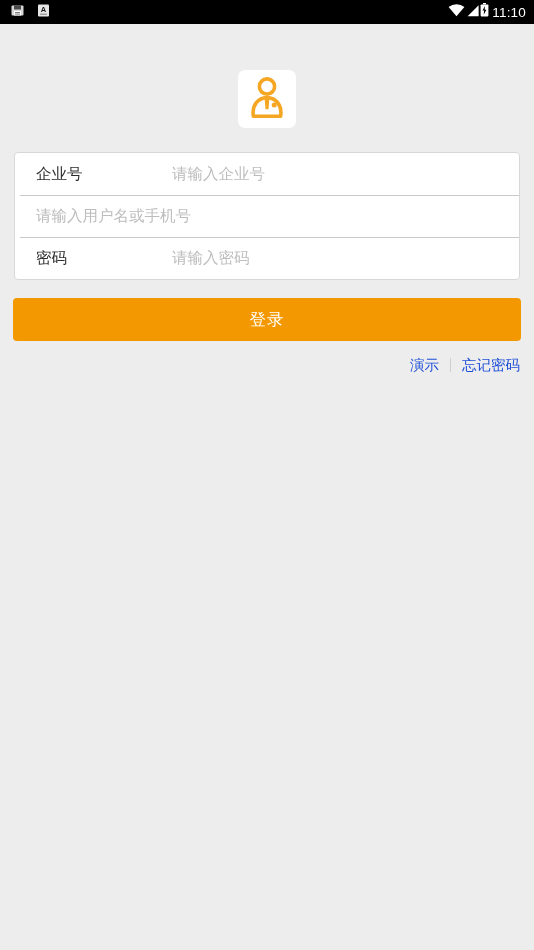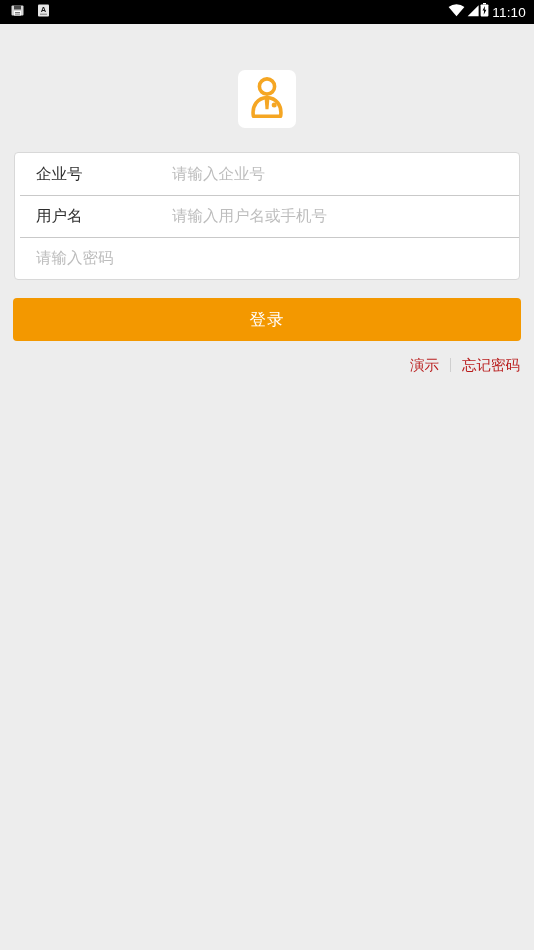--- a/index.html
+++ b/index.html
@@ -133,21 +133,21 @@
   .links-row {
     width: 506px;
     margin-top: 17px;
     display: flex;
     justify-content: flex-end;
     align-items: center;
     gap: 11px;
   }
   .link {
     font-size: 14.5px;
-    color: #b91c1c;
+    color: #1d4ed8;
     text-decoration: none;
     cursor: pointer;
     line-height: 1;
   }
   .link-sep {
     width: 1px;
     height: 14px;
     background: #cfcfcf;
   }
 </style>
@@ -213,25 +213,25 @@
   </div>
 
   <div class="form-card">
 
     <div class="field-row">
       <span class="field-label">企业号</span>
       <input class="field-input" type="text" placeholder="请输入企业号" style="">
     </div>
 
     <div class="field-row">
-      <span class="field-label">用户名</span>
       <input class="field-input" type="text" placeholder="请输入用户名或手机号" style="">
     </div>
 
     <div class="field-row">
+      <span class="field-label">密码</span>
       <input class="field-input" type="password" placeholder="请输入密码" style="">
     </div>
 
   </div>
 
   <button class="login-button">登录</button>
 
   <div class="links-row">
     <a class="link">演示</a>
     <span class="link-sep"></span>

